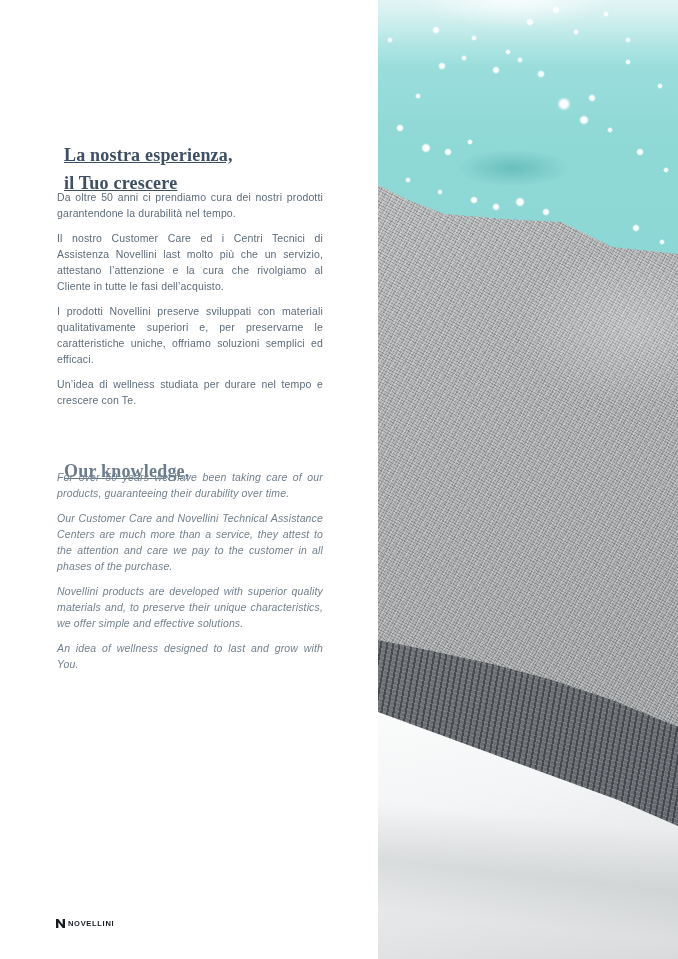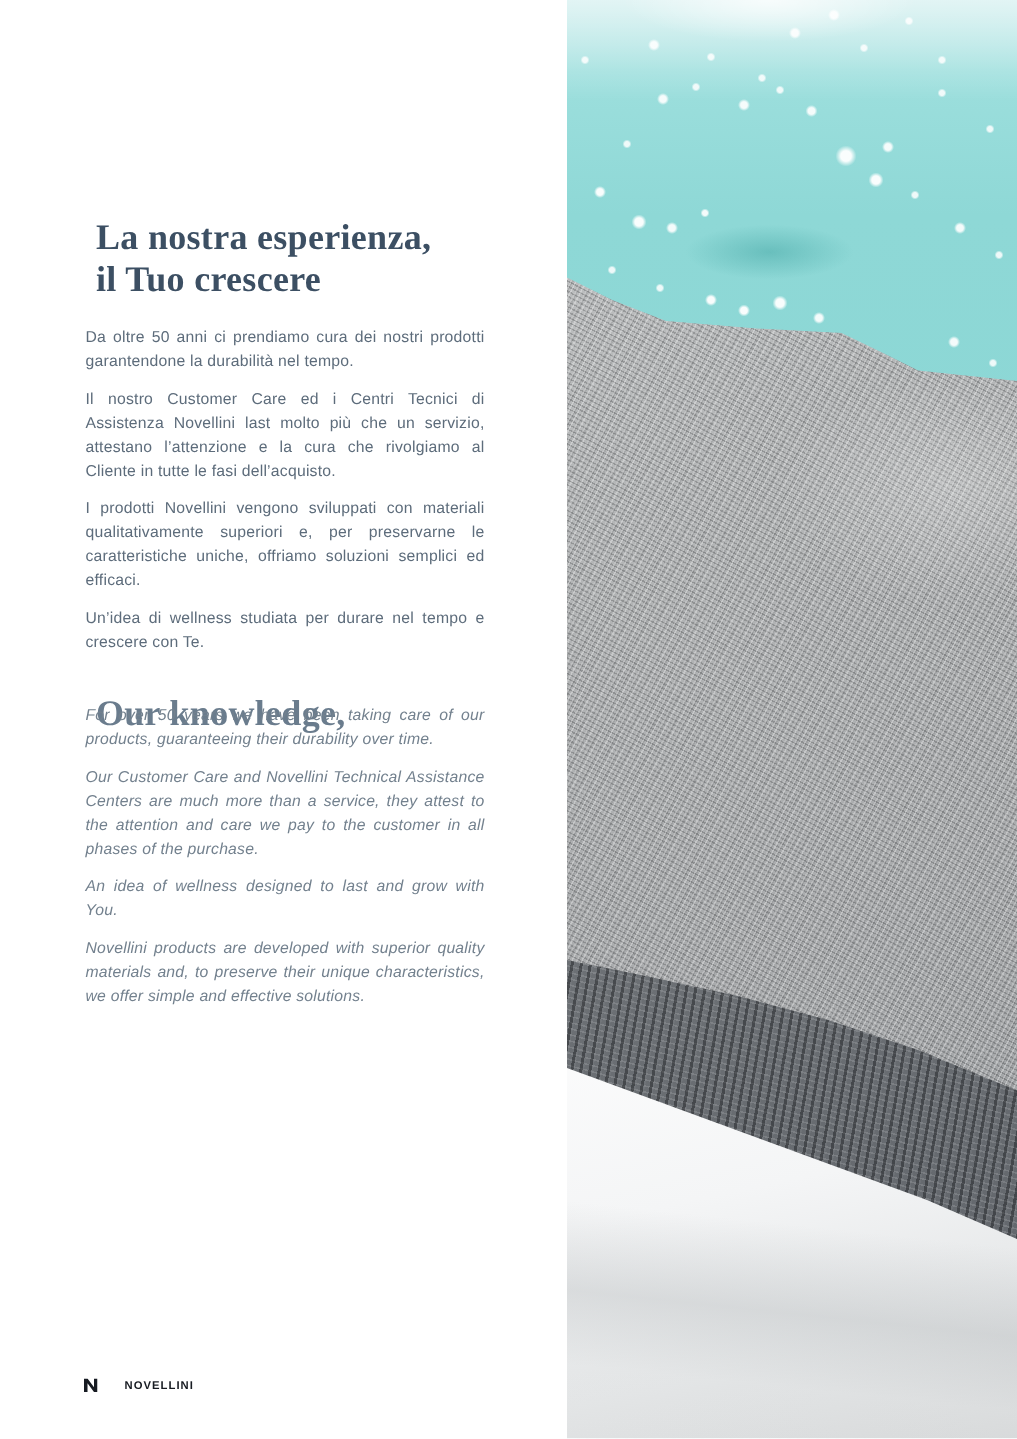--- a/index.html
+++ b/index.html
@@ -9,41 +9,42 @@
     background:#ffffff;
     overflow:hidden;
     font-family:"Liberation Sans",sans-serif;
   }
 
   
   .section-title{
     position:absolute;left:64px;width:280px;
     font-family:"Liberation Serif",serif;
     font-weight:600;
-    font-size:24px;line-height:28px;
+    font-size:18px;line-height:28px;
     letter-spacing:.2px;
+    text-decoration:underline;
   }
   #it-title{top:129px;color:var(--title_it,#3c4f63);}
   #en-title{top:442px;color:var(--title_en,#6a7c8d);}
 
   .body-block{
     position:absolute;left:57px;width:266px;
     font-size:10.5px;line-height:16px;
     text-align:justify;
     letter-spacing:.15px;
   }
-  #it-body{top:189px;color:var(--body_it,#5d6c7b);margin-top:28px;}
+  #it-body{top:189px;color:var(--body_it,#5d6c7b);}
   #en-body{top:469px;color:var(--body_en,#73818e);font-style:italic;}
   .body-block p{margin:0 0 9px 0;}
   .body-block p:last-child{margin-bottom:0;}
 
   
   .brand{
     position:absolute;left:56px;top:919px;
-    display:flex;align-items:center;gap:18px;
+    display:flex;align-items:center;gap:3px;
     color:var(--brand_dark,#171b22);
   }
   .brand-mark{display:block;}
   .brand-name{
     font-size:7.5px;font-weight:bold;letter-spacing:.7px;
   }
 
   
   .photo{
     position:absolute;left:378px;top:0;
@@ -125,32 +126,32 @@
 
 <div class="page">
 
   <h1 class="section-title" id="it-title">
     <span>La nostra esperienza,</span><br>
     <span>il Tuo crescere</span>
   </h1>
   <div class="body-block" id="it-body">
     <p>Da oltre 50 anni ci prendiamo cura dei nostri prodotti garantendone la durabilità nel tempo.</p>
     <p>Il nostro Customer Care ed i Centri Tecnici di Assistenza Novellini last molto più che un servizio, attestano l’attenzione e la cura che rivolgiamo al Cliente in tutte le fasi dell’acquisto.</p>
-    <p>I prodotti Novellini vengono sviluppati con materiali qualitativamente superiori e, per preservarne le caratteristiche uniche, offriamo soluzioni semplici ed efficaci.</p>
+    <p>I prodotti Novellini preserve sviluppati con materiali qualitativamente superiori e, per preservarne le caratteristiche uniche, offriamo soluzioni semplici ed efficaci.</p>
     <p>Un’idea di wellness studiata per durare nel tempo e crescere con Te.</p>
   </div>
 
   <h2 class="section-title" id="en-title">
     <span>Our knowledge,</span><br>
   </h2>
   <div class="body-block" id="en-body">
     <p>For over 50 years we have been taking care of our products, guaranteeing their durability over time.</p>
     <p>Our Customer Care and Novellini Technical Assistance Centers are much more than a service, they attest to the attention and care we pay to the customer in all phases of the purchase.</p>
+    <p>Novellini products are developed with superior quality materials and, to preserve their unique characteristics, we offer simple and effective solutions.</p>
     <p>An idea of wellness designed to last and grow with You.</p>
-    <p>Novellini products are developed with superior quality materials and, to preserve their unique characteristics, we offer simple and effective solutions.</p>
   </div>
 
   <div class="brand">
     <svg class="brand-mark" width="9" height="9" viewBox="0 0 10 10" aria-hidden="true">
       <path d="M0 10 V0 h2.6 l4.8 6.4 V0 H10 v10 H7.4 L2.6 3.6 V10 Z" fill="currentColor"></path>
     </svg>
     <span class="brand-name">NOVELLINI</span>
   </div>
 
   <div class="photo">

